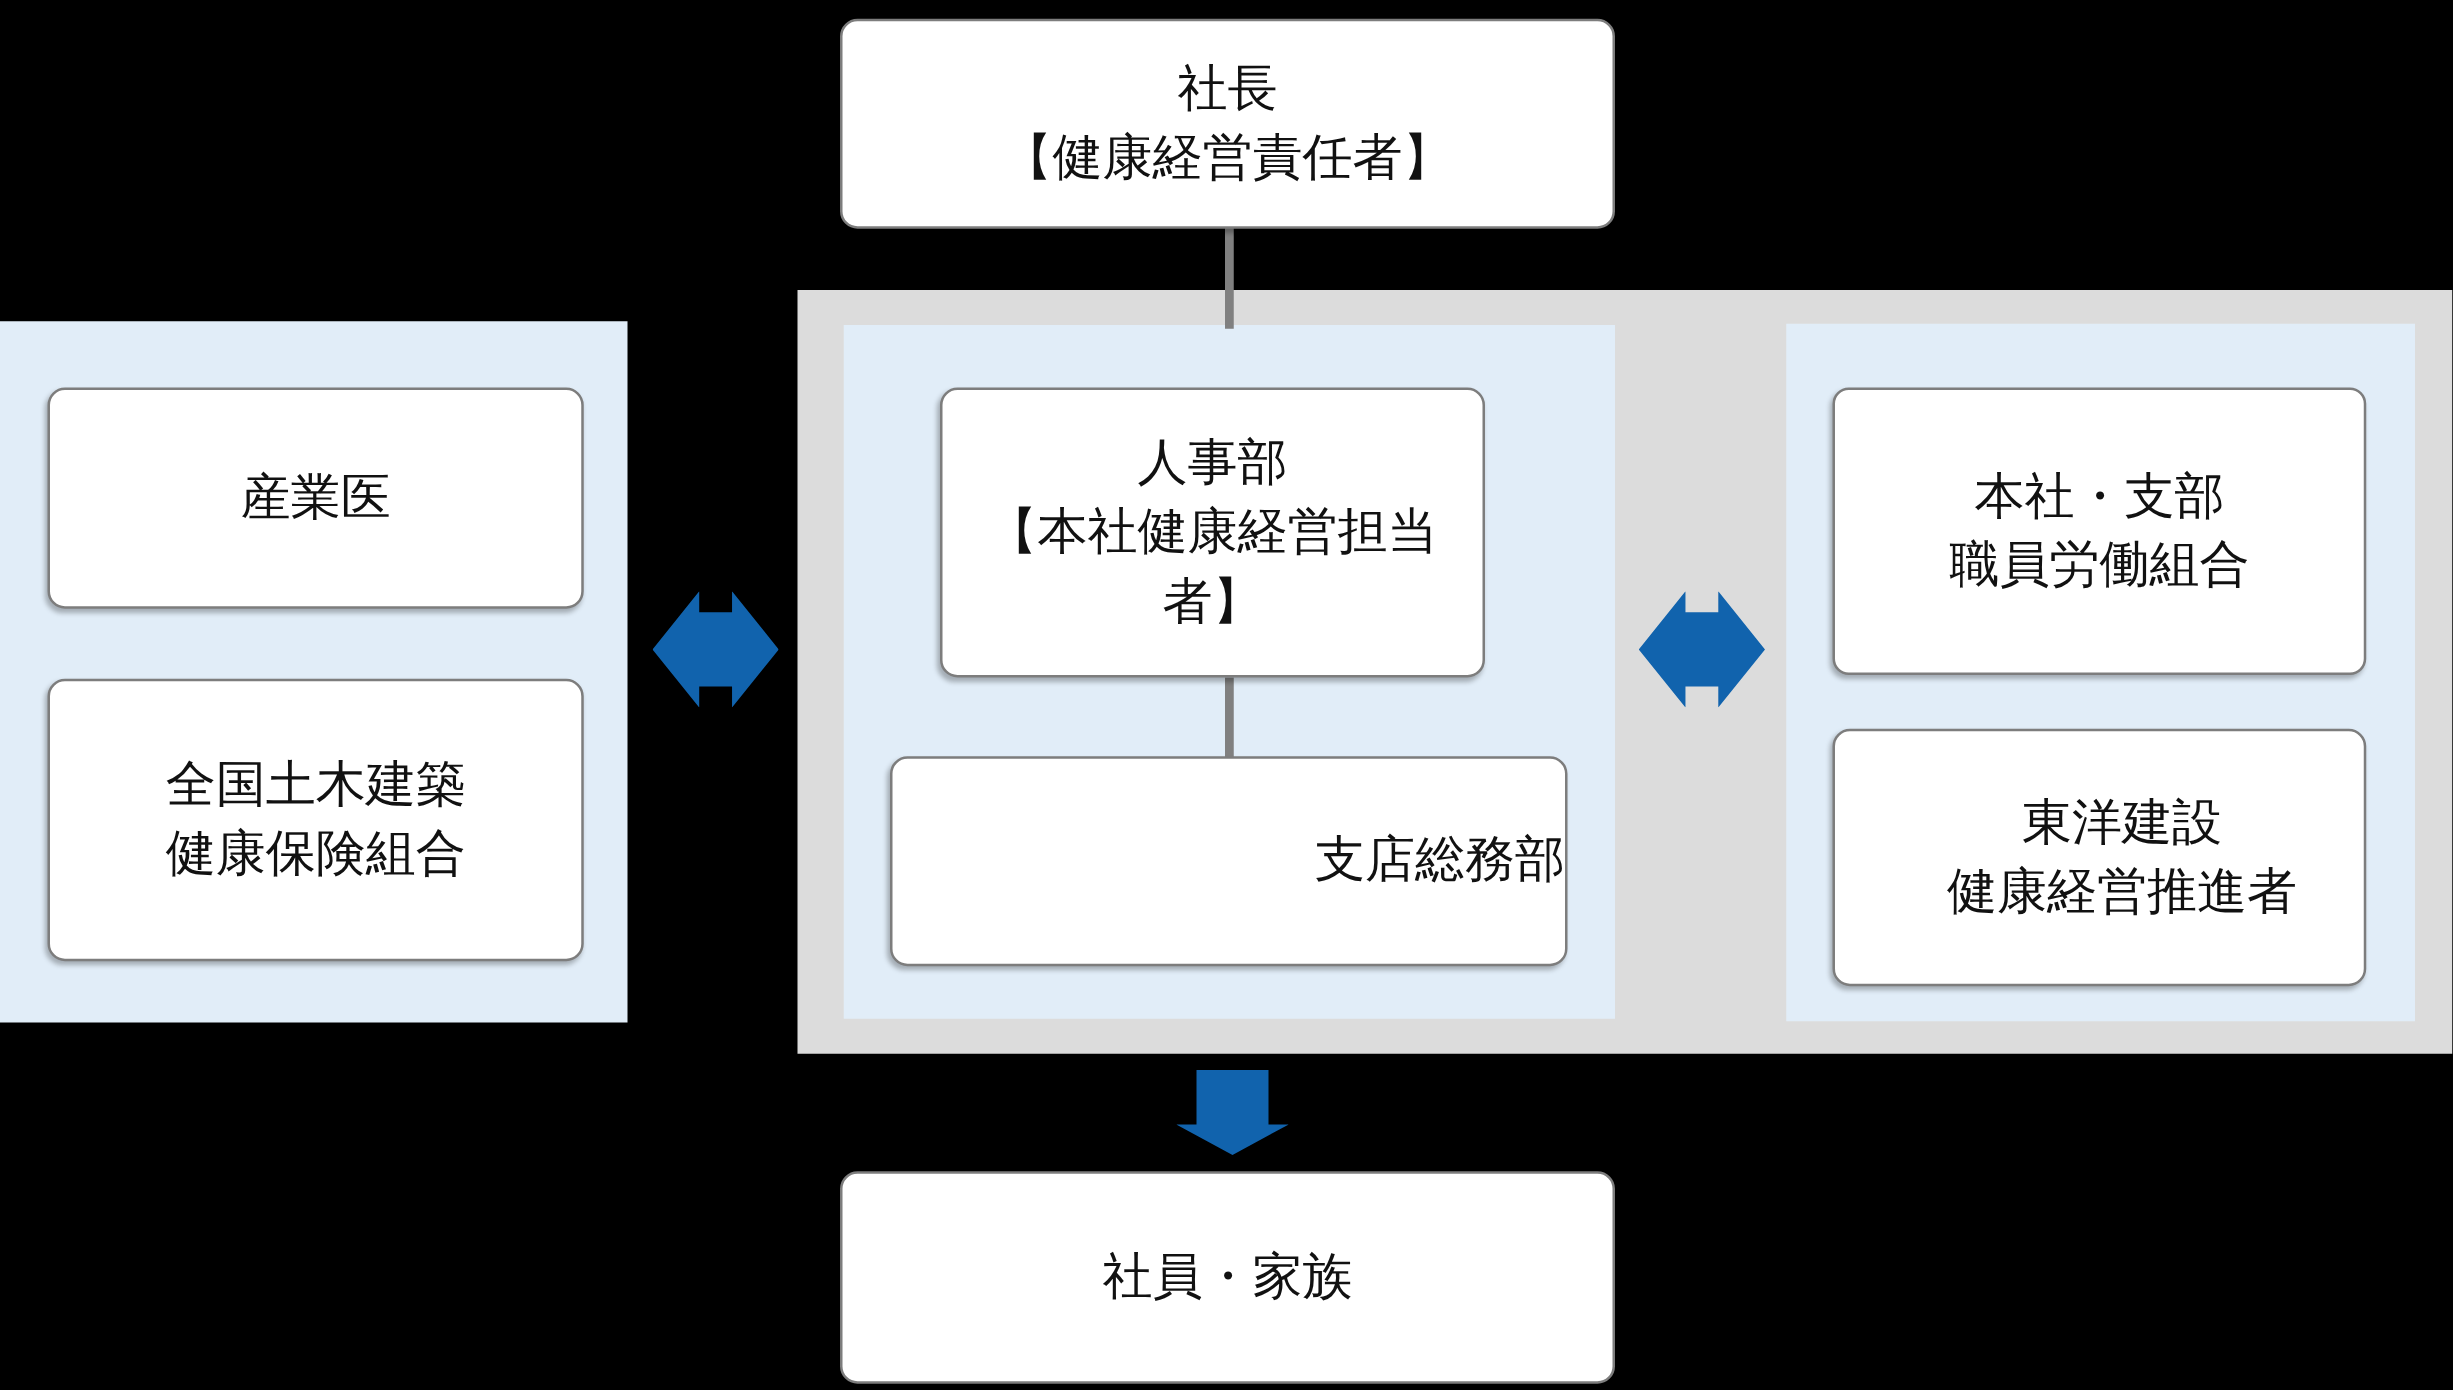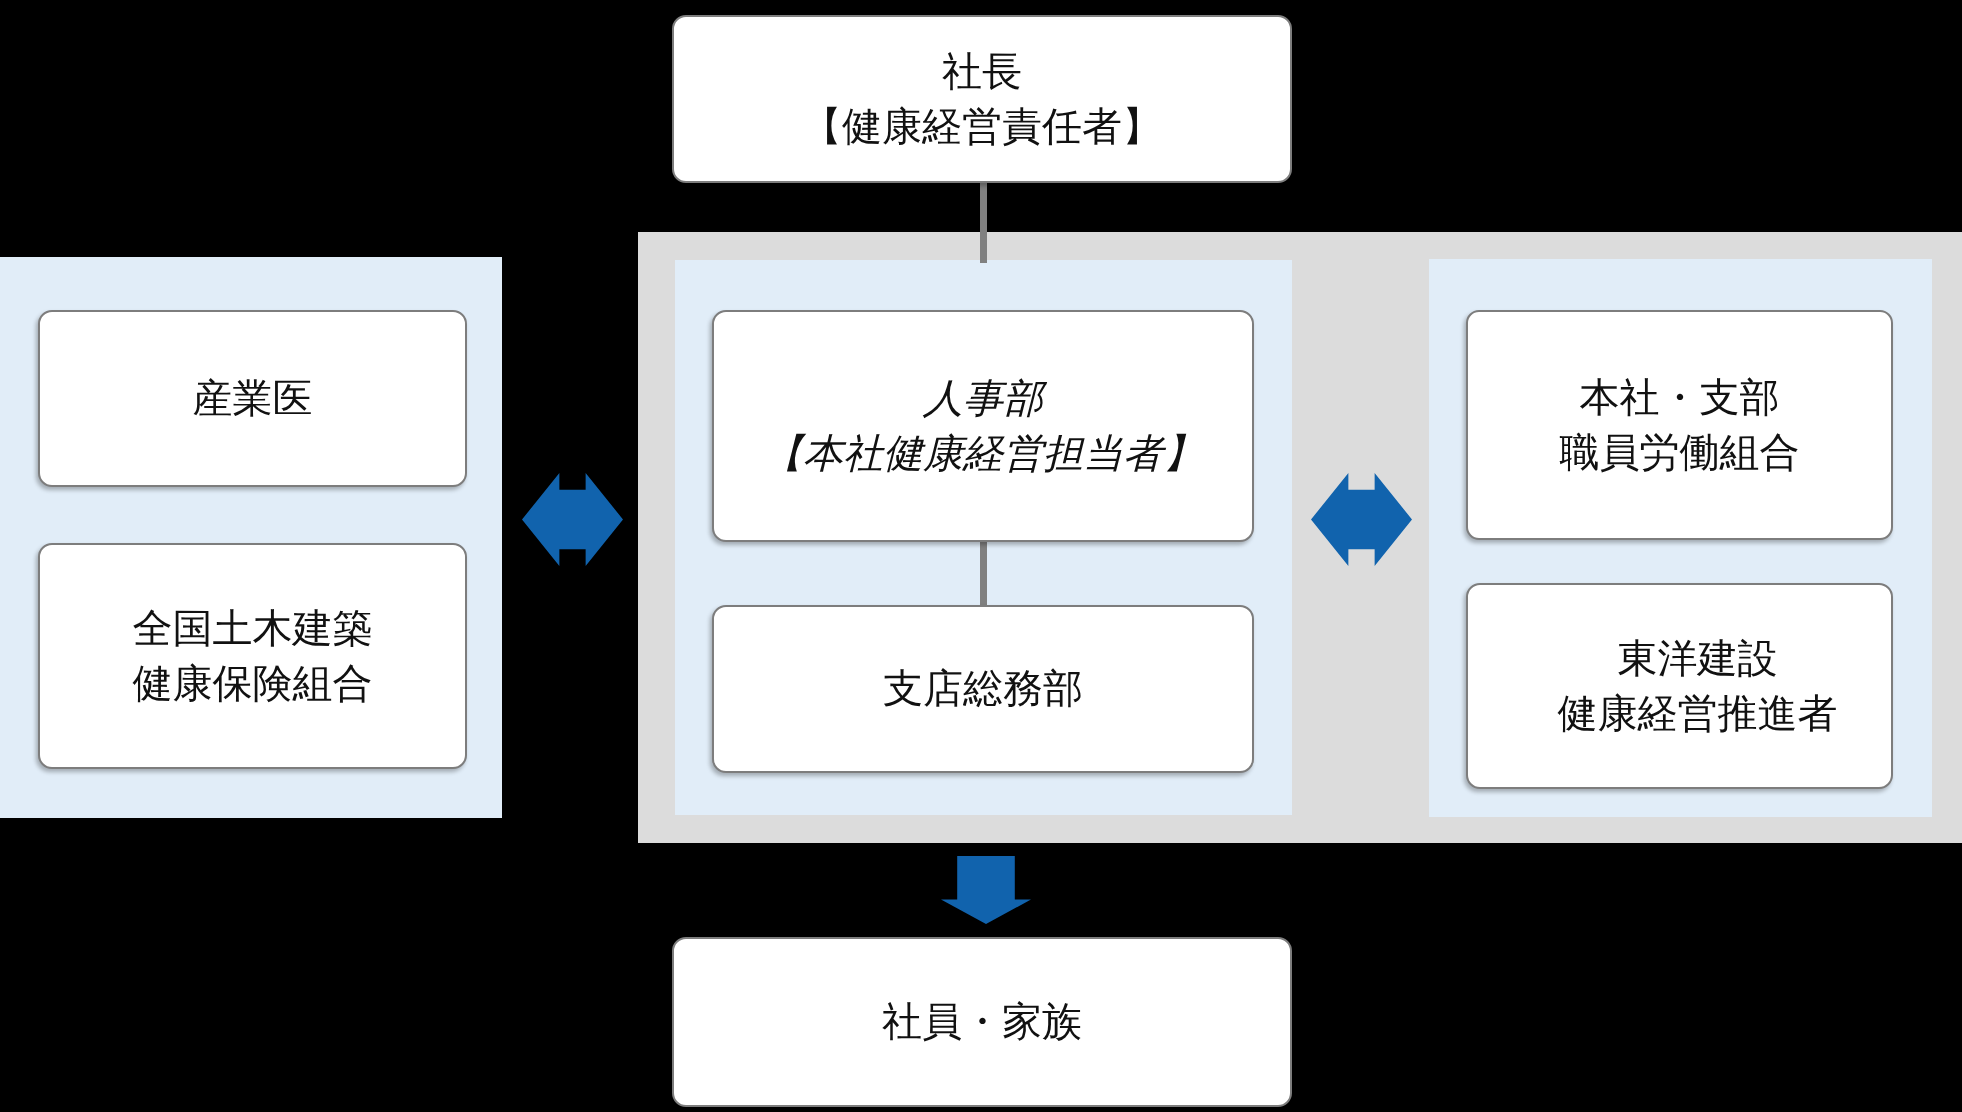--- a/index.html
+++ b/index.html
@@ -64,25 +64,25 @@
   </div>
 
   <div class="node" style="left:38px;top:310px;width:429px;height:177px;">
     <div>産業医</div>
   </div>
   <div class="node" style="left:38px;top:543px;width:429px;height:226px;">
     <div>全国土木建築</div>
     <div>健康保険組合</div>
   </div>
 
-  <div class="node" style="left:712px;top:310px;width:542px;height:232px;font-style:italic;">
+  <div class="node" style="left:752px;top:310px;width:436px;height:232px;">
     <div>人事部</div>
     <div>【本社健康経営担当者】</div>
   </div>
-  <div class="node" style="left:712px;top:605px;width:542px;height:168px;">
+  <div class="node" style="left:712px;top:605px;width:542px;height:168px;align-items:flex-end;">
     <div>支店総務部</div>
   </div>
 
   <div class="node" style="left:1466px;top:310px;width:427px;height:230px;border-radius:13px;">
     <div>本社・支部</div>
     <div>職員労働組合</div>
   </div>
   <div class="node" style="left:1466px;top:583px;width:427px;height:206px;padding-left:36px;">
     <div>東洋建設</div>
     <div>健康経営推進者</div>

